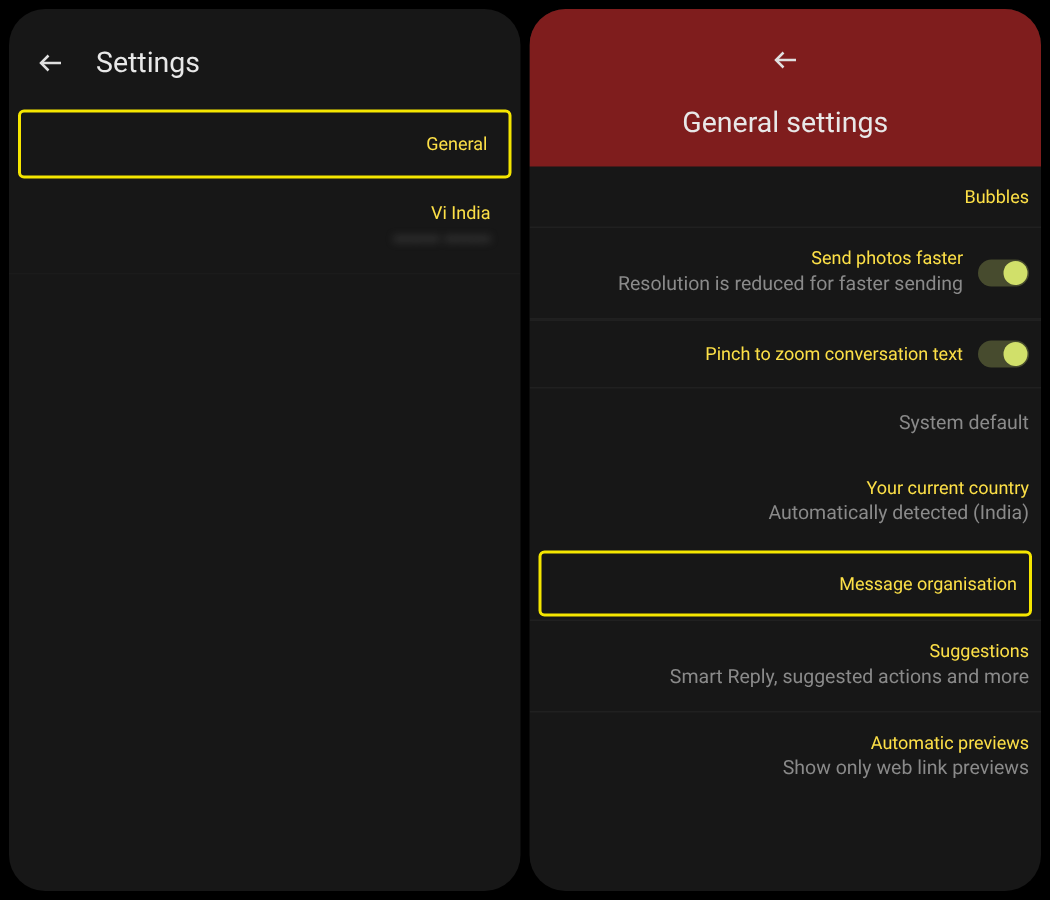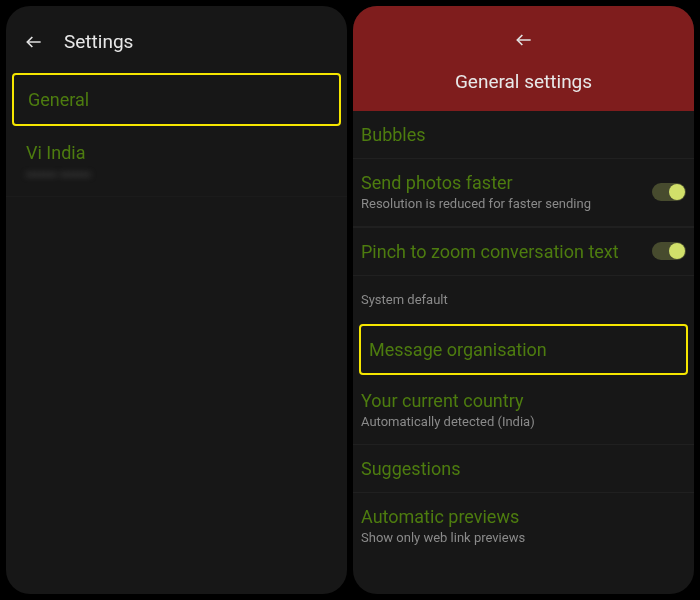--- a/index.html
+++ b/index.html
@@ -12,20 +12,21 @@
       overflow: hidden;
     }
     .phone-panel {
       flex: 1;
       background: #171717;
       display: flex;
       flex-direction: column;
       border-radius: 24px;
       margin: 6px;
       overflow: hidden;
+      text-align: right;
     }
     .panel-left { margin-right: 3px; }
     .panel-right { margin-left: 3px; }
     .header {
       display: flex;
       align-items: center;
       padding: 24px 18px 18px 18px;
       gap: 20px;
     }
     .header-right {
@@ -43,22 +44,22 @@
     .header-title {
       color: #e8e8e8;
       font-size: 19px;
       font-weight: 400;
     }
     .list-item {
       padding: 14px 20px;
       border-bottom: 1px solid rgba(255,255,255,0.02);
     }
     .item-label {
-      color: #4d7c0f;
-      font-size: 18px;
+      color: #fde047;
+      font-size: 12px;
       font-weight: 400;
     }
     .item-sub {
       color: #8a8a8a;
       font-size: 13px;
       margin-top: 3px;
       line-height: 1.3;
     }
     .item-sub-blur {
       color: #6a6a6a;
@@ -175,37 +176,38 @@
         </div>
     </div>
     <div class="divider-thin"></div>
 
     <div class="settings-row">
       <div class="row-text">
         <div class="item-sub">System default</div>
       </div>
     </div>
 
-    <div class="settings-row highlighted" style="margin:2px 6px;">
-      <div class="row-text">
-        <div class="item-label">Message organisation</div>
-      </div>
-    </div>
-
     <div class="settings-row">
       <div class="row-text">
         <div class="item-label">Your current country</div>
         <div class="item-sub">Automatically detected (India)</div>
       </div>
     </div>
+
+    <div class="settings-row highlighted" style="margin:2px 6px;">
+      <div class="row-text">
+        <div class="item-label">Message organisation</div>
+      </div>
+    </div>
     <div class="divider-thin"></div>
 
     <div class="settings-row">
       <div class="row-text">
         <div class="item-label">Suggestions</div>
+        <div class="item-sub">Smart Reply, suggested actions and more</div>
       </div>
     </div>
     <div class="divider-thin"></div>
 
     <div class="settings-row">
       <div class="row-text">
         <div class="item-label">Automatic previews</div>
         <div class="item-sub">Show only web link previews</div>
       </div>
     </div>

